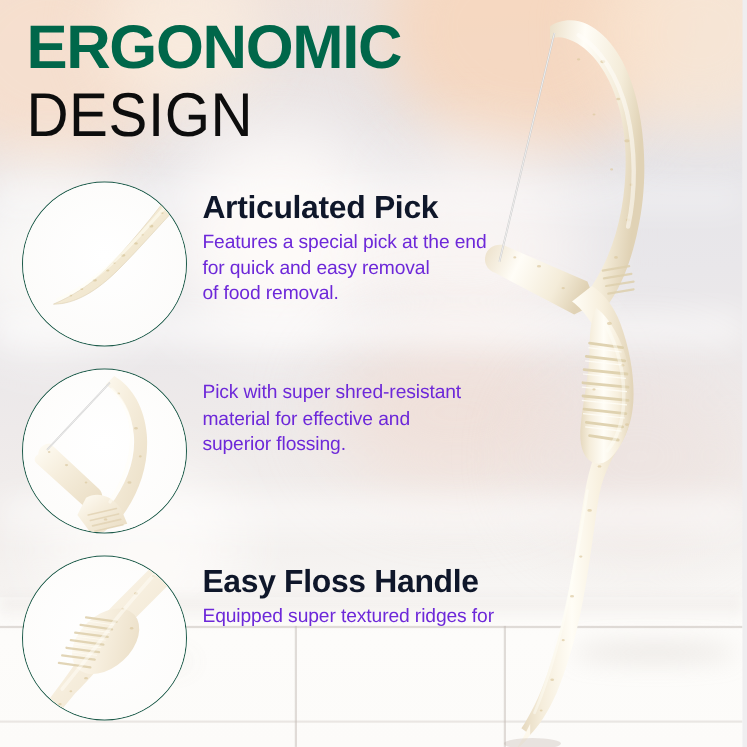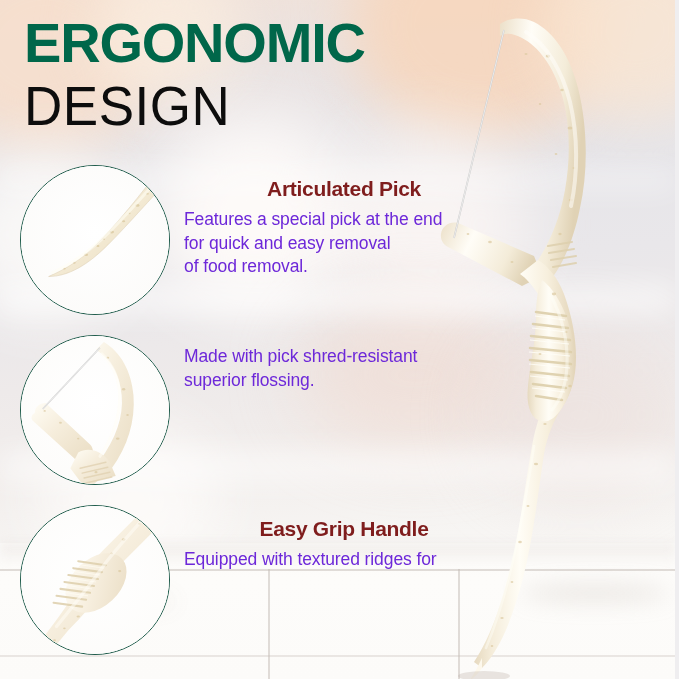--- a/index.html
+++ b/index.html
@@ -85,24 +85,23 @@
     position:absolute;left:20px;top:0;
     width:150px;height:150px;border-radius:50%;
     border:1.6px solid #1d5b4a;
     background:#ffffff;
     overflow:hidden;box-sizing:border-box;
   }
   .circle svg{display:block;width:100%;height:100%;}
 
   .ftext{position:absolute;left:184px;top:10px;width:320px;}
   .fhead{
-    font-size:21px;font-weight:bold;color:#7f1d1d;
+    font-size:29px;font-weight:bold;color:#0f172a;
     letter-spacing:-.3px;line-height:28px;margin:0 0 5px 0;
     white-space:nowrap;
-    text-align:center;
   }
   .fbody{
     font-size:17.5px;line-height:23.5px;color:#6d28d9;
     font-weight:400;letter-spacing:-.1px;margin:0;
   }
   .fbody span{display:block;white-space:nowrap;}
 
   
   .product{position:absolute;left:430px;top:-6px;width:260px;height:680px;}
   .product svg{display:block;}
@@ -235,21 +234,22 @@
           <ellipse cx="88" cy="22" rx="1.4" ry="1"></ellipse>
           <ellipse cx="76" cy="138" rx="1.6" ry="1.1"></ellipse>
           <ellipse cx="24" cy="76" rx="1.2" ry=".9"></ellipse>
         </g>
 
         <path d="M82,18 C94,30 100,46 100,62 C100,84 92,104 80,122" stroke="#fffdf6" stroke-width="3" fill="none" opacity=".55" stroke-linecap="round"></path>
       </svg>
     </div>
     <div class="ftext">
       <p class="fbody">
-        <span>Made with pick shred-resistant</span>
+        <span>Pick with super shred-resistant</span>
+        <span>material for effective and</span>
         <span>superior flossing.</span>
       </p>
     </div>
   </div>
 
   <div class="feature" style="top:505px;">
     <div class="circle">
       <svg viewBox="0 0 150 150" preserveAspectRatio="xMidYMid slice">
         <defs>
           <linearGradient id="grpG" x1="0" y1="0" x2="1" y2="1">
@@ -297,23 +297,23 @@
           <ellipse cx="58" cy="112" rx="1.7" ry="1.1"></ellipse>
           <ellipse cx="44" cy="124" rx="1.3" ry=".9"></ellipse>
           <ellipse cx="120" cy="18" rx="1.4" ry="1"></ellipse>
           <ellipse cx="34" cy="136" rx="1.5" ry="1"></ellipse>
         </g>
 
         <path d="M132,4 C114,24 96,44 84,60 C70,80 54,100 36,122" stroke="#fffef8" stroke-width="3.4" fill="none" opacity=".5" stroke-linecap="round"></path>
       </svg>
     </div>
     <div class="ftext">
-      <p class="fhead">Easy Grip Handle</p>
+      <p class="fhead">Easy Floss Handle</p>
       <p class="fbody">
-        <span>Equipped with textured ridges for</span>
+        <span>Equipped super textured ridges for</span>
       </p>
     </div>
   </div>
 
   <div class="product">
     <svg width="260" height="690" viewBox="0 0 260 690">
       <defs>
         <linearGradient id="bodyG" x1="0" y1="0" x2="1" y2="0">
           <stop offset="0" stop-color="#e6d9bf"></stop>
           <stop offset=".18" stop-color="#f5eddb"></stop>

